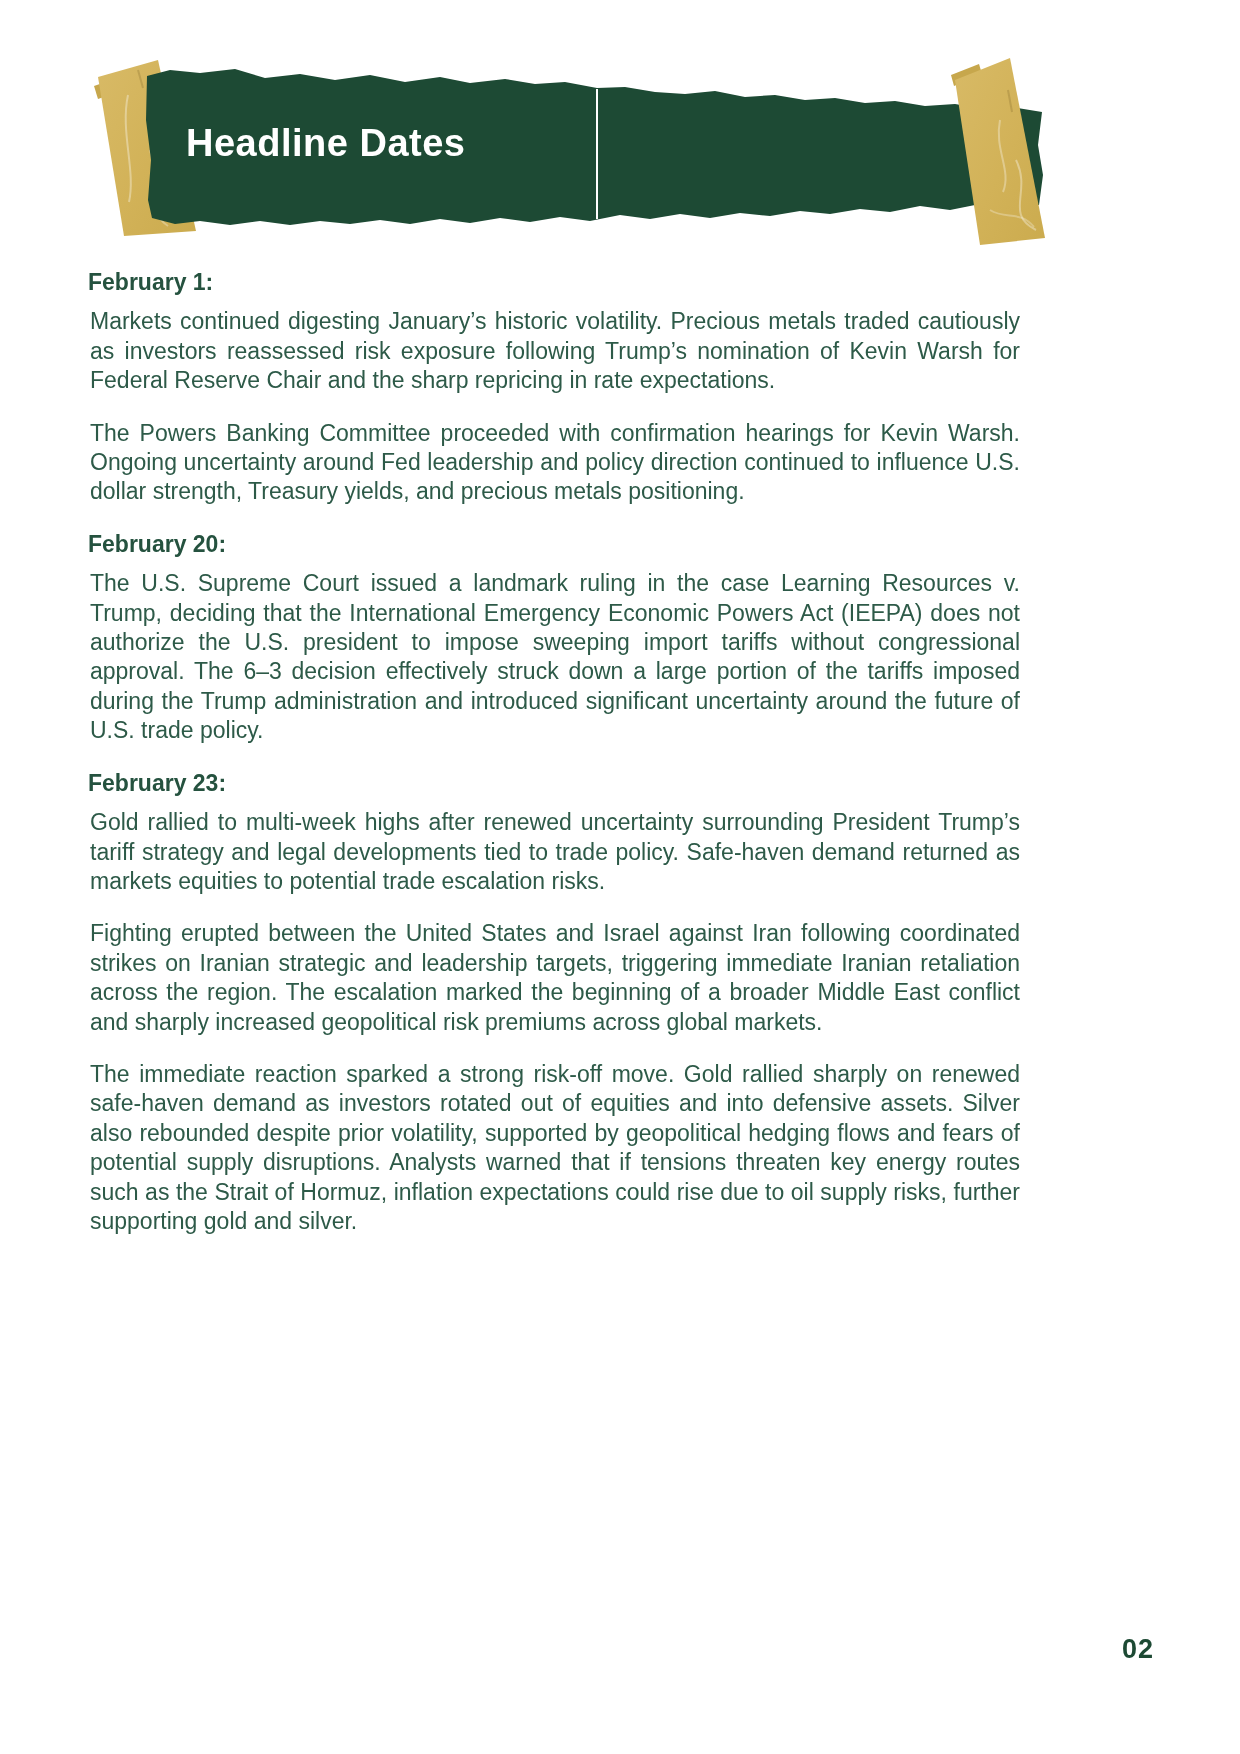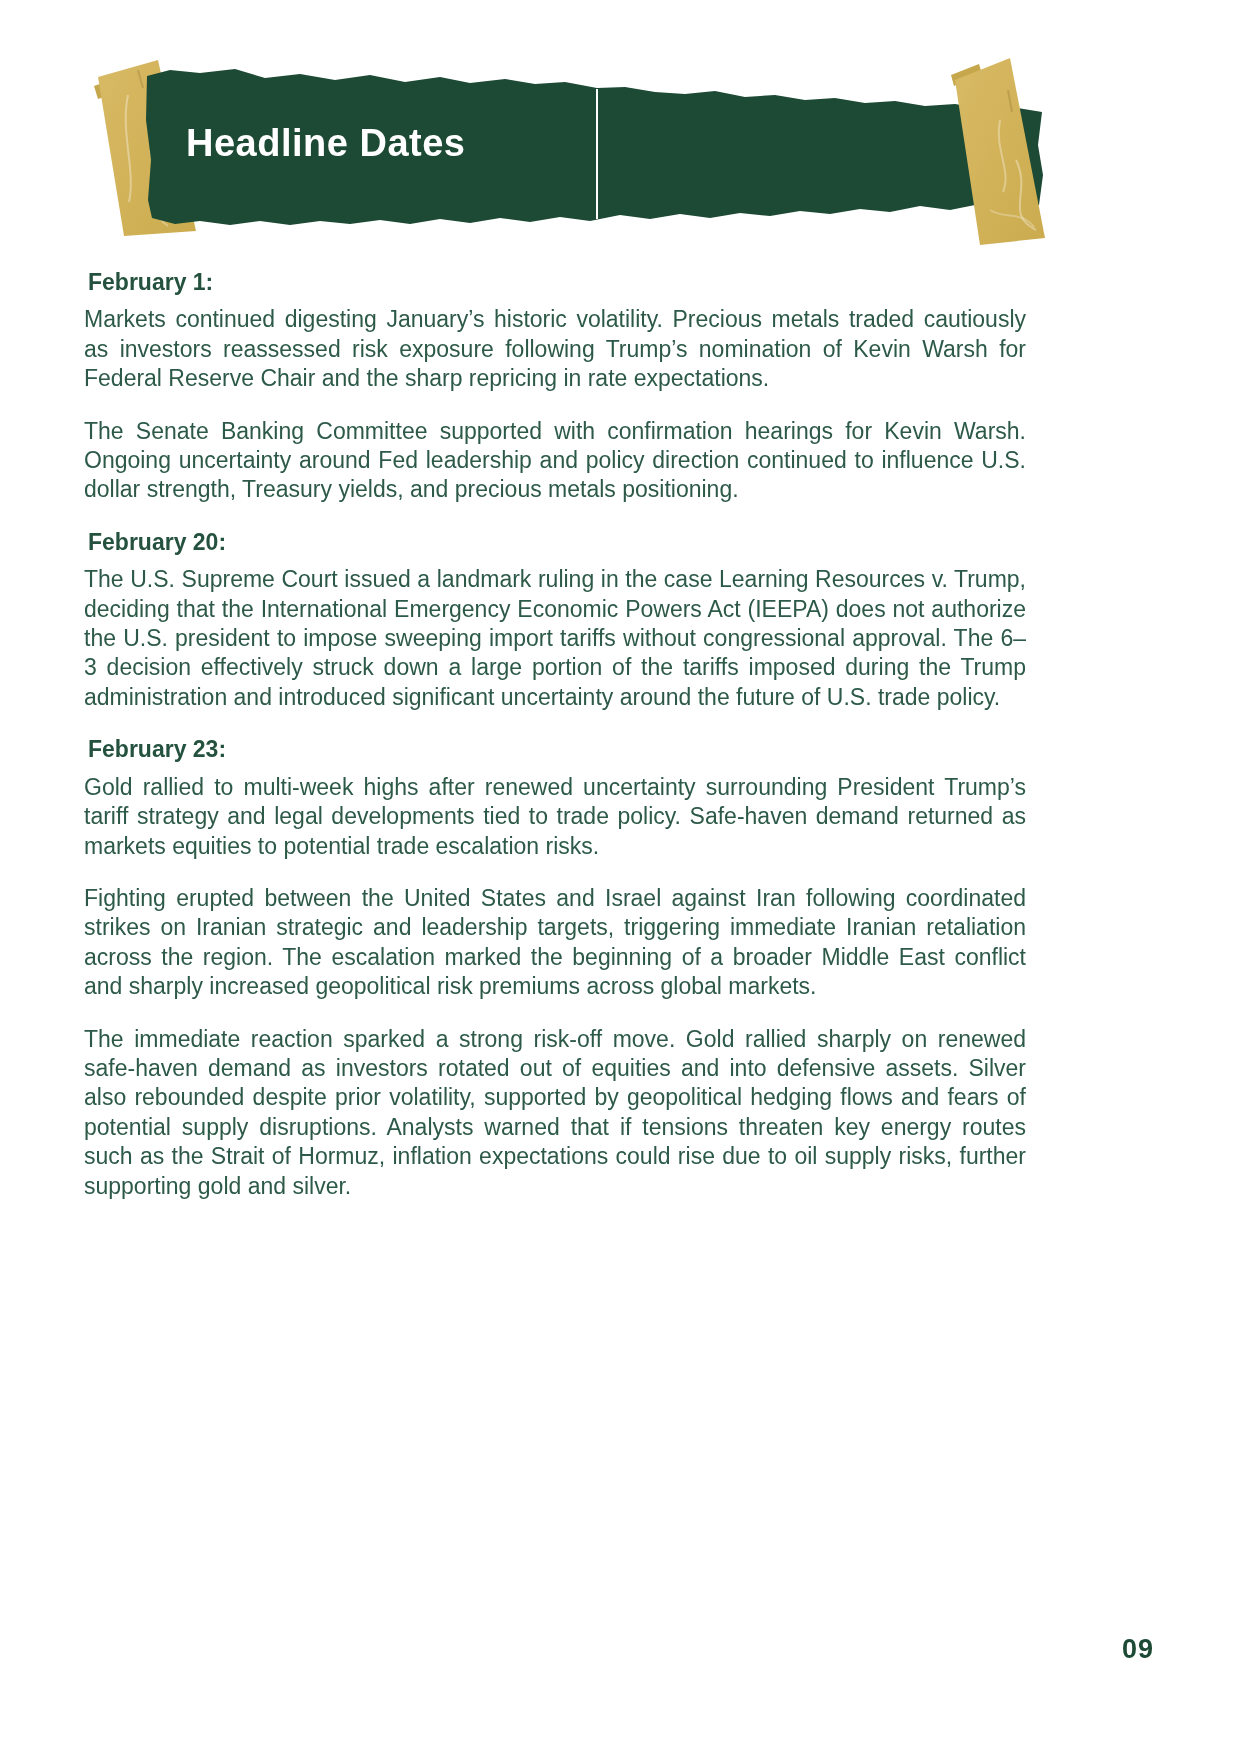--- a/index.html
+++ b/index.html
@@ -40,21 +40,21 @@
   }
   .content section { margin: 0 0 23px 0; }
   .content h2 {
     margin: 8px;
     font-size: 23px;
     line-height: 29.4px;
     font-weight: 700;
     color: #25523f;
   }
   .content p {
-    margin: 4px;
+    margin: 10px;
     text-align: justify;
   }
   .closing { margin: 0; }
   .page-number {
     position: absolute;
     top: 1634px;
     right: 86px;
     font-size: 27px;
     font-weight: 700;
     color: #1d4a34;
@@ -105,36 +105,36 @@
 
     <section>
       <h2>February 1:</h2>
       <p>Markets continued digesting January’s historic volatility. Precious metals traded cautiously as investors reassessed risk exposure following Trump’s nomination of Kevin Warsh for Federal Reserve Chair and the sharp repricing in rate expectations.</p>
     </section>
 
     <section>
     </section>
 
     <section>
-      <p>The Senate Banking Committee supported with confirmation hearings for Kevin Warsh. Ongoing uncertainty around Fed leadership and policy direction continued to influence U.S. dollar strength, Treasury yields, and precious metals positioning.</p>
+      <p>The Powers Banking Committee proceeded with confirmation hearings for Kevin Warsh. Ongoing uncertainty around Fed leadership and policy direction continued to influence U.S. dollar strength, Treasury yields, and precious metals positioning.</p>
     </section>
 
     <section>
       <h2>February 20:</h2>
       <p>The U.S. Supreme Court issued a landmark ruling in the case Learning Resources v. Trump, deciding that the International Emergency Economic Powers Act (IEEPA) does not authorize the U.S. president to impose sweeping import tariffs without congressional approval. The 6–3 decision effectively struck down a large portion of the tariffs imposed during the Trump administration and introduced significant uncertainty around the future of U.S. trade policy.</p>
     </section>
 
     <section>
       <h2>February 23:</h2>
       <p>Gold rallied to multi-week highs after renewed uncertainty surrounding President Trump’s tariff strategy and legal developments tied to trade policy. Safe-haven demand returned as markets equities to potential trade escalation risks.</p>
     </section>
 
     <section>
       <p>Fighting erupted between the United States and Israel against Iran following coordinated strikes on Iranian strategic and leadership targets, triggering immediate Iranian retaliation across the region. The escalation marked the beginning of a broader Middle East conflict and sharply increased geopolitical risk premiums across global markets.</p>
     </section>
 
     <p class="closing">The immediate reaction sparked a strong risk-off move. Gold rallied sharply on renewed safe-haven demand as investors rotated out of equities and into defensive assets. Silver also rebounded despite prior volatility, supported by geopolitical hedging flows and fears of potential supply disruptions. Analysts warned that if tensions threaten key energy routes such as the Strait of Hormuz, inflation expectations could rise due to oil supply risks, further supporting gold and silver.</p>
 
   </main>
 
-  <div class="page-number">09</div>
+  <div class="page-number">02</div>
 
 </div>
 
 </body></html>

